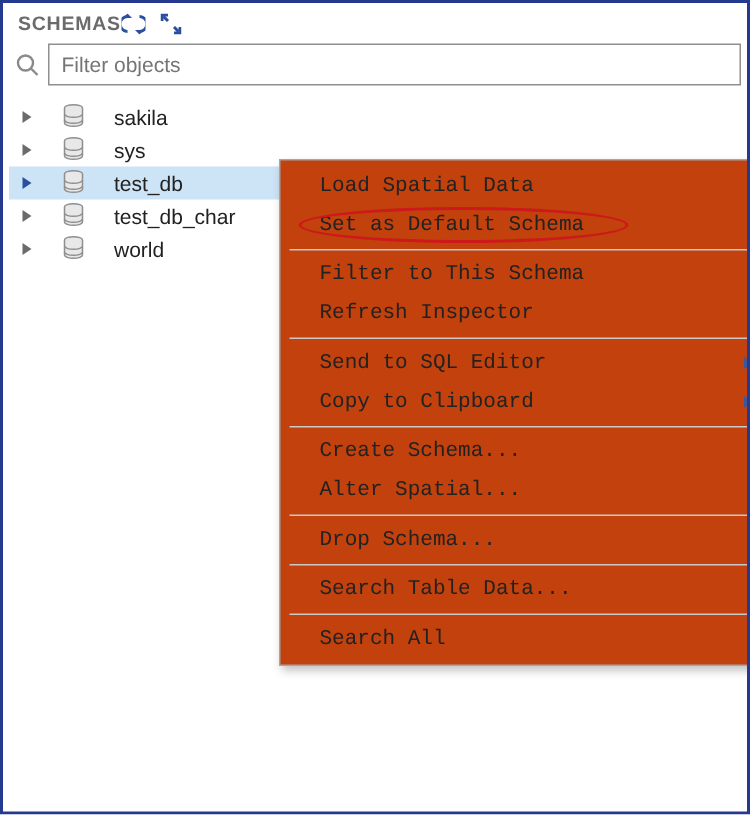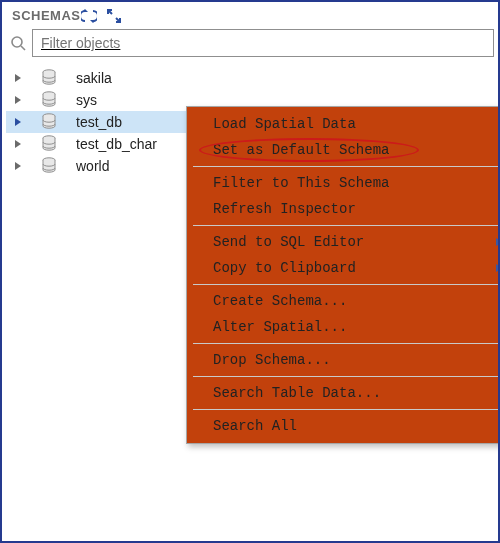--- a/index.html
+++ b/index.html
@@ -31,21 +31,20 @@
     display: flex;
     gap: 10px;
     align-items: center;
   }
   .hdr-icon svg { display: block; }
   .search-row {
     display: flex;
     align-items: center;
     padding: 2px 4px 6px 8px;
     gap: 6px;
-    text-decoration: underline;
   }
   .search-row .mag svg { display: block; }
   .filter-input {
     flex: 1;
     height: 28px;
     border: 1px solid #8f8f8f;
     padding: 2px 8px;
     font-size: 14px;
     color: #777;
     font-family: inherit;

